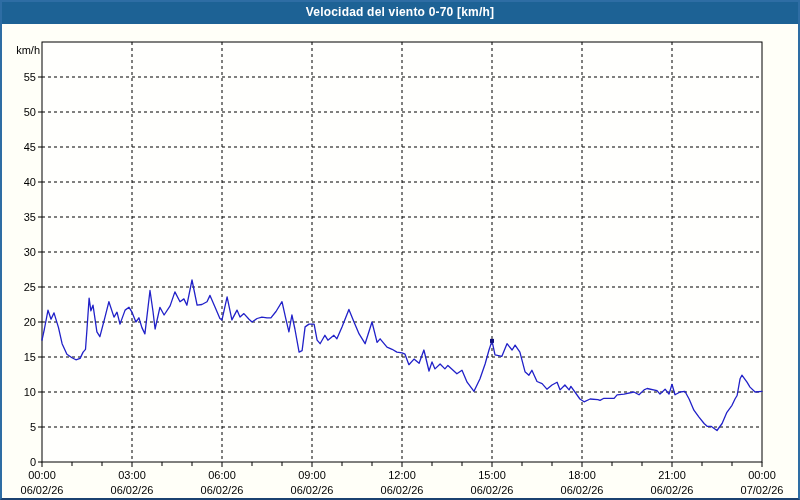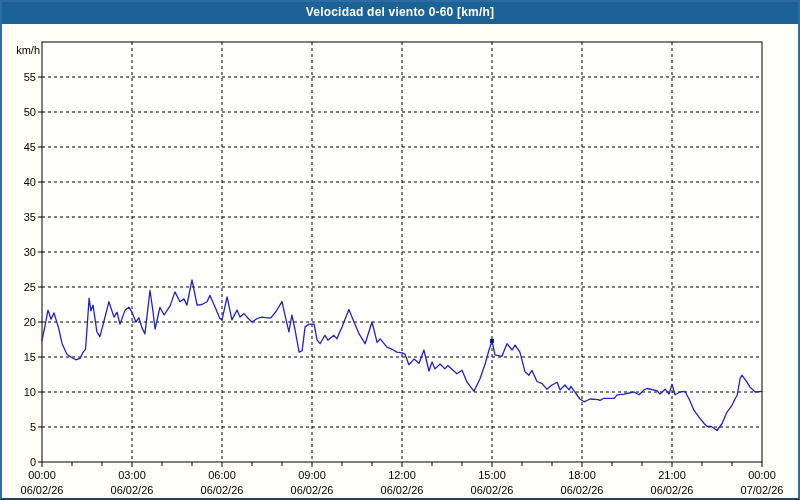--- a/index.html
+++ b/index.html
@@ -21,21 +21,21 @@
     text-align:center;line-height:21px;
     letter-spacing:0.2px;
   }
   svg.chart{position:absolute;top:0;left:0;}
   svg text{font-family:"Liberation Sans",sans-serif;fill:#000;}
 </style>
 </head>
 <body>
 
 <div class="page" style="background: rgb(255, 255, 248); border-color: rgb(46, 109, 164) rgb(46, 109, 164) rgb(27, 65, 112);">
-  <div class="titlebar" style="background: rgb(29, 98, 149); color: rgb(255, 255, 255);">Velocidad del viento 0-60 [km/h]</div>
+  <div class="titlebar" style="background: rgb(29, 98, 149); color: rgb(255, 255, 255);">Velocidad del viento 0-70 [km/h]</div>
   <svg class="chart" id="chart-svg" width="800" height="500" viewBox="0 0 800 500">
       <rect x="40" y="40" width="720" height="420" fill="#FFFFFD" stroke="#000000" stroke-width="1"></rect>
       <line x1="36" y1="460" x2="40" y2="460" stroke="#000000" stroke-width="1"></line>
       <text x="34" y="464" text-anchor="end" font-size="11px">0</text>
       <line x1="40" y1="425" x2="760" y2="425" stroke="#000000" stroke-width="1" stroke-dasharray="3 3"></line>
       <line x1="36" y1="425" x2="40" y2="425" stroke="#000000" stroke-width="1"></line>
       <text x="34" y="429" text-anchor="end" font-size="11px">5</text>
       <line x1="40" y1="390" x2="760" y2="390" stroke="#000000" stroke-width="1" stroke-dasharray="3 3"></line>
       <line x1="36" y1="390" x2="40" y2="390" stroke="#000000" stroke-width="1"></line>
       <text x="34" y="394" text-anchor="end" font-size="11px">10</text>

